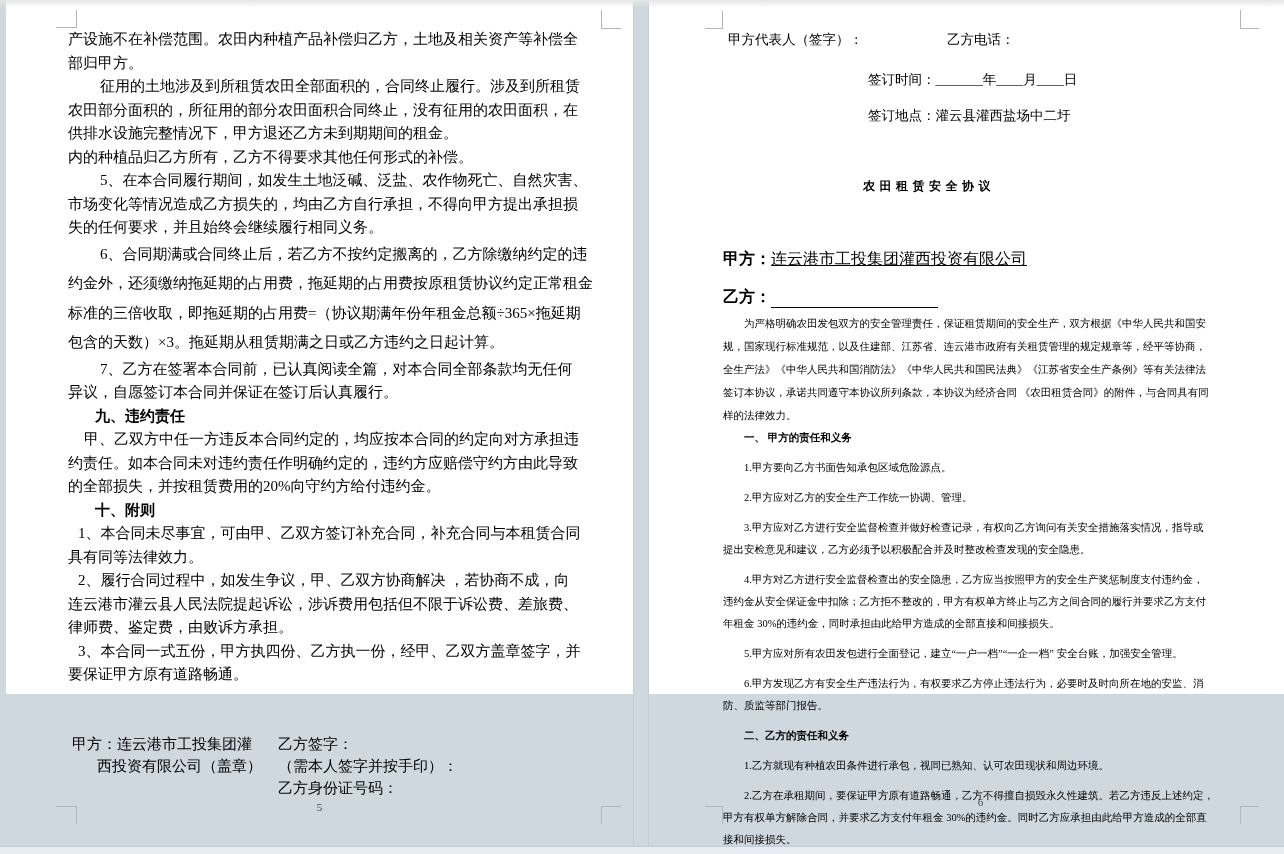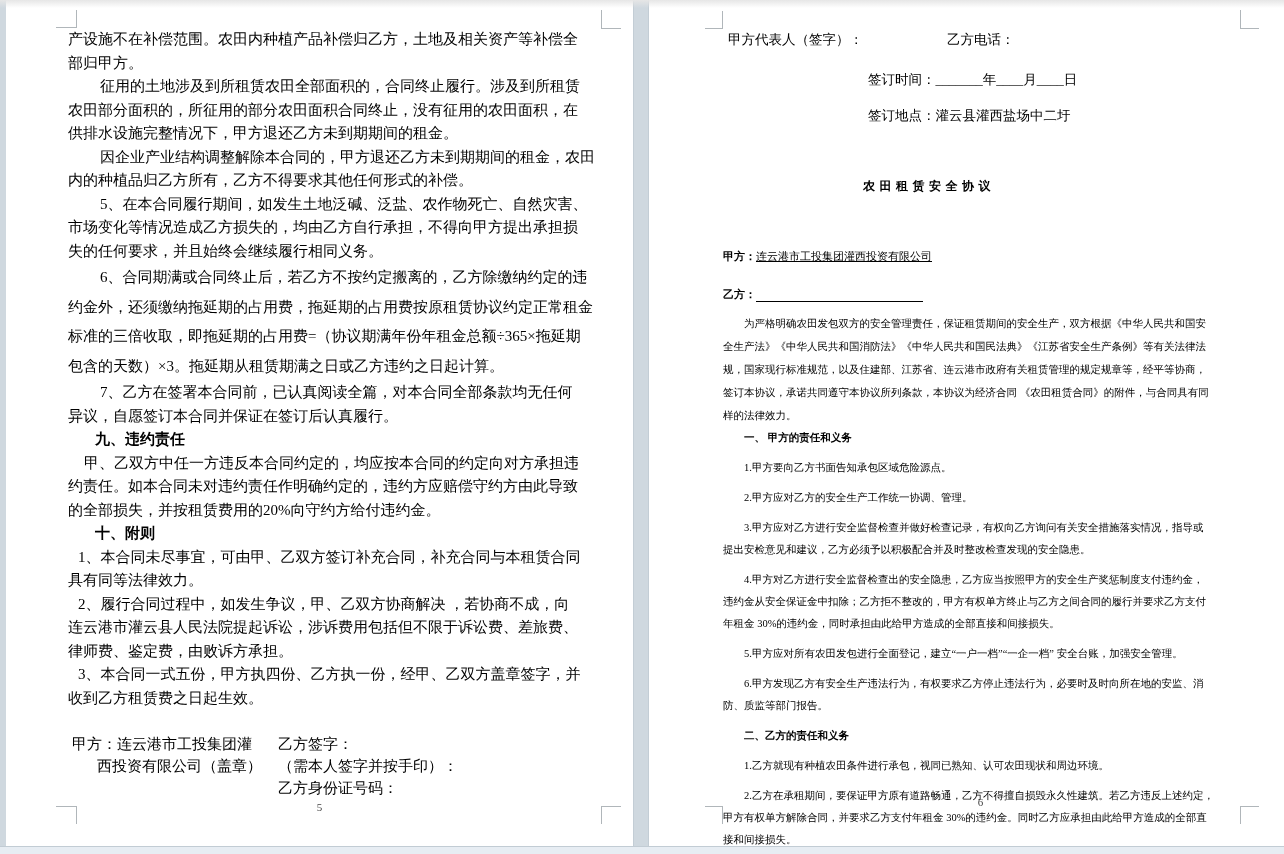--- a/index.html
+++ b/index.html
@@ -1,18 +1,18 @@
 <!DOCTYPE html>
 <html><head>
 <meta charset="utf-8">
 <style>
   html,body{margin:0;padding:0;}
   body{font-family:"Liberation Serif","DejaVu Serif",serif;color:#000;background:#cfd8df;}
   #stage{position:relative;width:1284px;height:854px;overflow:hidden;background:#cfd8df;}
-  .page{position:absolute;top:0;height:846px;background:#ffffff;}
+  .page{position:absolute;top:0;height:694px;background:#ffffff;}
   .p5{left:6px;width:627px;}
   .p6{left:649px;width:635px;padding-left:28px;}
   
   .gap-strip{position:absolute;left:633px;top:0;width:16px;height:846px;background:#cfd8df;border-left:1px solid #c3cdd5;border-right:1px solid #c3cdd5;box-sizing:border-box;}
   .left-strip{position:absolute;left:0;top:0;width:6px;height:846px;background:#cfd8df;}
   .bottom-strip{position:absolute;left:0;top:846px;width:1284px;height:8px;background:#e7edf3;border-top:1px solid #c2ccd4;box-sizing:border-box;}
   .top-shadow{position:absolute;left:0;top:0;width:1284px;height:8px;background:linear-gradient(#e6e6e6,rgba(255,255,255,0));pointer-events:none;}
   .mark{position:absolute;box-sizing:border-box;}
   .mark.rb{border-right:1px solid #b0b6ba;border-bottom:1px solid #b0b6ba;}
   .mark.lb{border-left:1px solid #b0b6ba;border-bottom:1px solid #b0b6ba;}
@@ -31,21 +31,21 @@
   .l-sig .col1{position:absolute;left:66px;top:0;}
   .l-sig .col2{position:absolute;left:272px;top:0;}
   .l-sig .line{line-height:22px;white-space:nowrap;}
   .l-sig .ind{padding-left:25px;}
   .pagenum{position:absolute;left:0;width:100%;text-align:center;font-size:11px;color:#444;}
   .p5 .pagenum{top:801px;}
   .p6 .pagenum{top:796px;}
   
   .r-h{position:absolute;font-size:13.5px;white-space:nowrap;}
   .r-title{position:absolute;left:214px;top:178px;font-size:12px;font-weight:bold;letter-spacing:4.5px;white-space:nowrap;}
-  .r-party{position:absolute;left:74px;font-size:11px;white-space:nowrap;}
+  .r-party{position:absolute;left:74px;font-size:16px;white-space:nowrap;}
   .r-party .lbl{font-weight:bold;}
   .r-party .val{text-decoration:underline;}
   .blank-line{display:inline-block;width:167px;border-bottom:1px solid #000;height:12px;vertical-align:bottom;}
   .r-pre,.r-main{position:absolute;left:74px;width:500px;font-size:10.5px;}
   .r-pre{top:304px;}
   .r-main{top:419px;}
   .r-pre .line{line-height:23px;white-space:nowrap;}
   .r-main .line{line-height:22px;white-space:nowrap;}
   .p6 .i2{padding-left:21px;margin-top:8px;}
 </style>
@@ -56,21 +56,20 @@
 
   <div class="left-strip"></div>
 
   <div class="page p5">
     <div class="l-body">
         <div class="line">产设施不在补偿范围。农田内种植产品补偿归乙方，土地及相关资产等补偿全</div>
         <div class="line">部归甲方。</div>
         <div class="line i2">征用的土地涉及到所租赁农田全部面积的，合同终止履行。涉及到所租赁</div>
         <div class="line">农田部分面积的，所征用的部分农田面积合同终止，没有征用的农田面积，在</div>
         <div class="line">供排水设施完整情况下，甲方退还乙方未到期期间的租金。</div>
-        <div class="line i2">因企业产业结构调整解除本合同的，甲方退还乙方未到期期间的租金，农田</div>
         <div class="line">内的种植品归乙方所有，乙方不得要求其他任何形式的补偿。</div>
         <div class="line i2">5、在本合同履行期间，如发生土地泛碱、泛盐、农作物死亡、自然灾害、</div>
         <div class="line">市场变化等情况造成乙方损失的，均由乙方自行承担，不得向甲方提出承担损</div>
         <div class="line">失的任何要求，并且始终会继续履行相同义务。</div>
         <div class="line i2 tall">6、合同期满或合同终止后，若乙方不按约定搬离的，乙方除缴纳约定的违</div>
         <div class="line tall">约金外，还须缴纳拖延期的占用费，拖延期的占用费按原租赁协议约定正常租金</div>
         <div class="line tall">标准的三倍收取，即拖延期的占用费=（协议期满年份年租金总额÷365×拖延期</div>
         <div class="line tall">包含的天数）×3。拖延期从租赁期满之日或乙方违约之日起计算。</div>
         <div class="line i2">7、乙方在签署本合同前，已认真阅读全篇，对本合同全部条款均无任何</div>
         <div class="line">异议，自愿签订本合同并保证在签订后认真履行。</div>
@@ -78,21 +77,21 @@
         <div class="line i1">甲、乙双方中任一方违反本合同约定的，均应按本合同的约定向对方承担违</div>
         <div class="line">约责任。如本合同未对违约责任作明确约定的，违约方应赔偿守约方由此导致</div>
         <div class="line">的全部损失，并按租赁费用的20%向守约方给付违约金。</div>
         <div class="line ih b">十、附则</div>
         <div class="line is">1、本合同未尽事宜，可由甲、乙双方签订补充合同，补充合同与本租赁合同</div>
         <div class="line">具有同等法律效力。</div>
         <div class="line is">2、履行合同过程中，如发生争议，甲、乙双方协商解决 ，若协商不成，向</div>
         <div class="line">连云港市灌云县人民法院提起诉讼，涉诉费用包括但不限于诉讼费、差旅费、</div>
         <div class="line">律师费、鉴定费，由败诉方承担。</div>
         <div class="line is">3、本合同一式五份，甲方执四份、乙方执一份，经甲、乙双方盖章签字，并</div>
-        <div class="line">收到乙方租赁费之日起生效。</div>
+        <div class="line">要保证甲方原有道路畅通。</div>
       </div>
 
     <div class="l-sig">
       <div class="col1">
         <div class="line">甲方：连云港市工投集团灌</div>
         <div class="line ind">西投资有限公司（盖章）</div>
       </div>
       <div class="col2">
         <div class="line">乙方签字：</div>
         <div class="line">（需本人签字并按手印）：</div>
@@ -115,22 +114,22 @@
 
     <div class="r-party" style="top:249px;">
       <span class="lbl">甲方：</span><span class="val">连云港市工投集团灌西投资有限公司</span>
     </div>
     <div class="r-party" style="top:287px;">
       <span class="lbl">乙方：</span><span class="blank-line"></span>
     </div>
 
     <div class="r-pre">
         <div class="line i2">为严格明确农田发包双方的安全管理责任，保证租赁期间的安全生产，双方根据《中华人民共和国安</div>
+        <div class="line">规，国家现行标准规范，以及住建部、江苏省、连云港市政府有关租赁管理的规定规章等，经平等协商，</div>
         <div class="line">全生产法》《中华人民共和国消防法》《中华人民共和国民法典》《江苏省安全生产条例》等有关法律法</div>
-        <div class="line">规，国家现行标准规范，以及住建部、江苏省、连云港市政府有关租赁管理的规定规章等，经平等协商，</div>
         <div class="line">签订本协议，承诺共同遵守本协议所列条款，本协议为经济合同 《农田租赁合同》的附件，与合同具有同</div>
         <div class="line">样的法律效力。</div>
       </div>
     <div class="r-main">
         <div class="line i2 b">一、 甲方的责任和义务</div>
         <div class="line i2">1.甲方要向乙方书面告知承包区域危险源点。</div>
         <div class="line i2">2.甲方应对乙方的安全生产工作统一协调、管理。</div>
         <div class="line i2">3.甲方应对乙方进行安全监督检查并做好检查记录，有权向乙方询问有关安全措施落实情况，指导或</div>
         <div class="line">提出安检意见和建议，乙方必须予以积极配合并及时整改检查发现的安全隐患。</div>
         <div class="line i2">4.甲方对乙方进行安全监督检查出的安全隐患，乙方应当按照甲方的安全生产奖惩制度支付违约金，</div>

